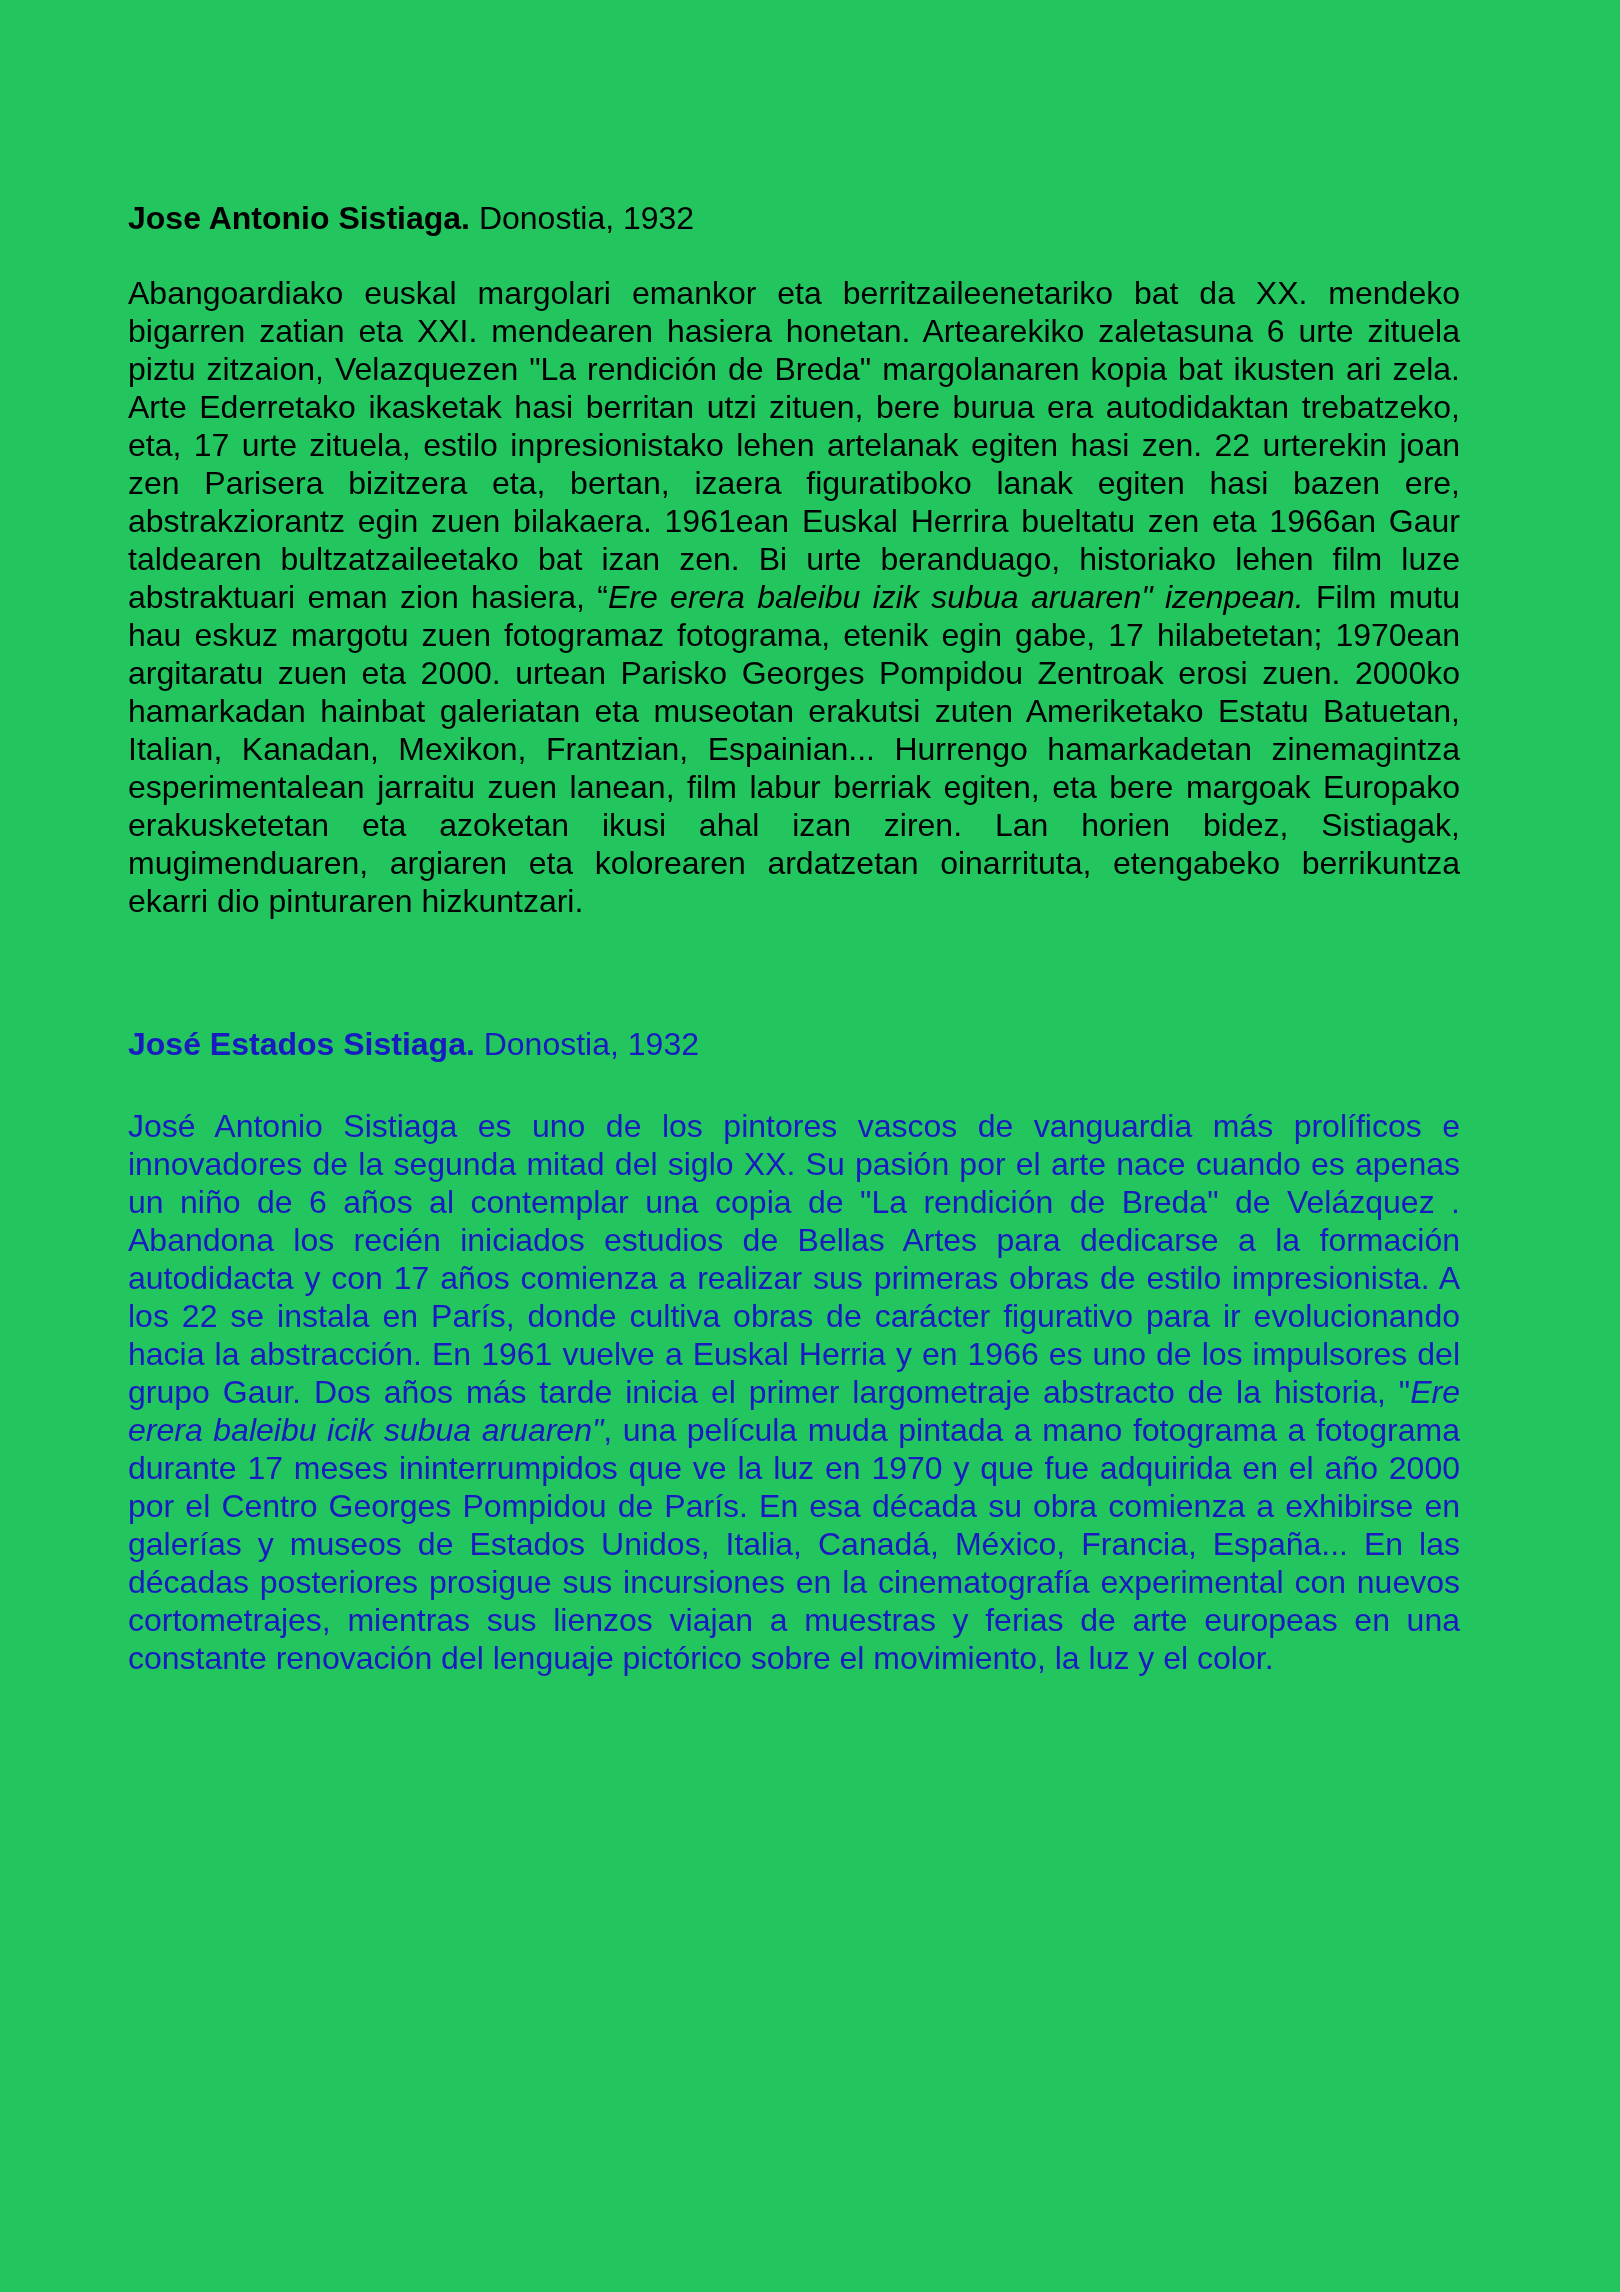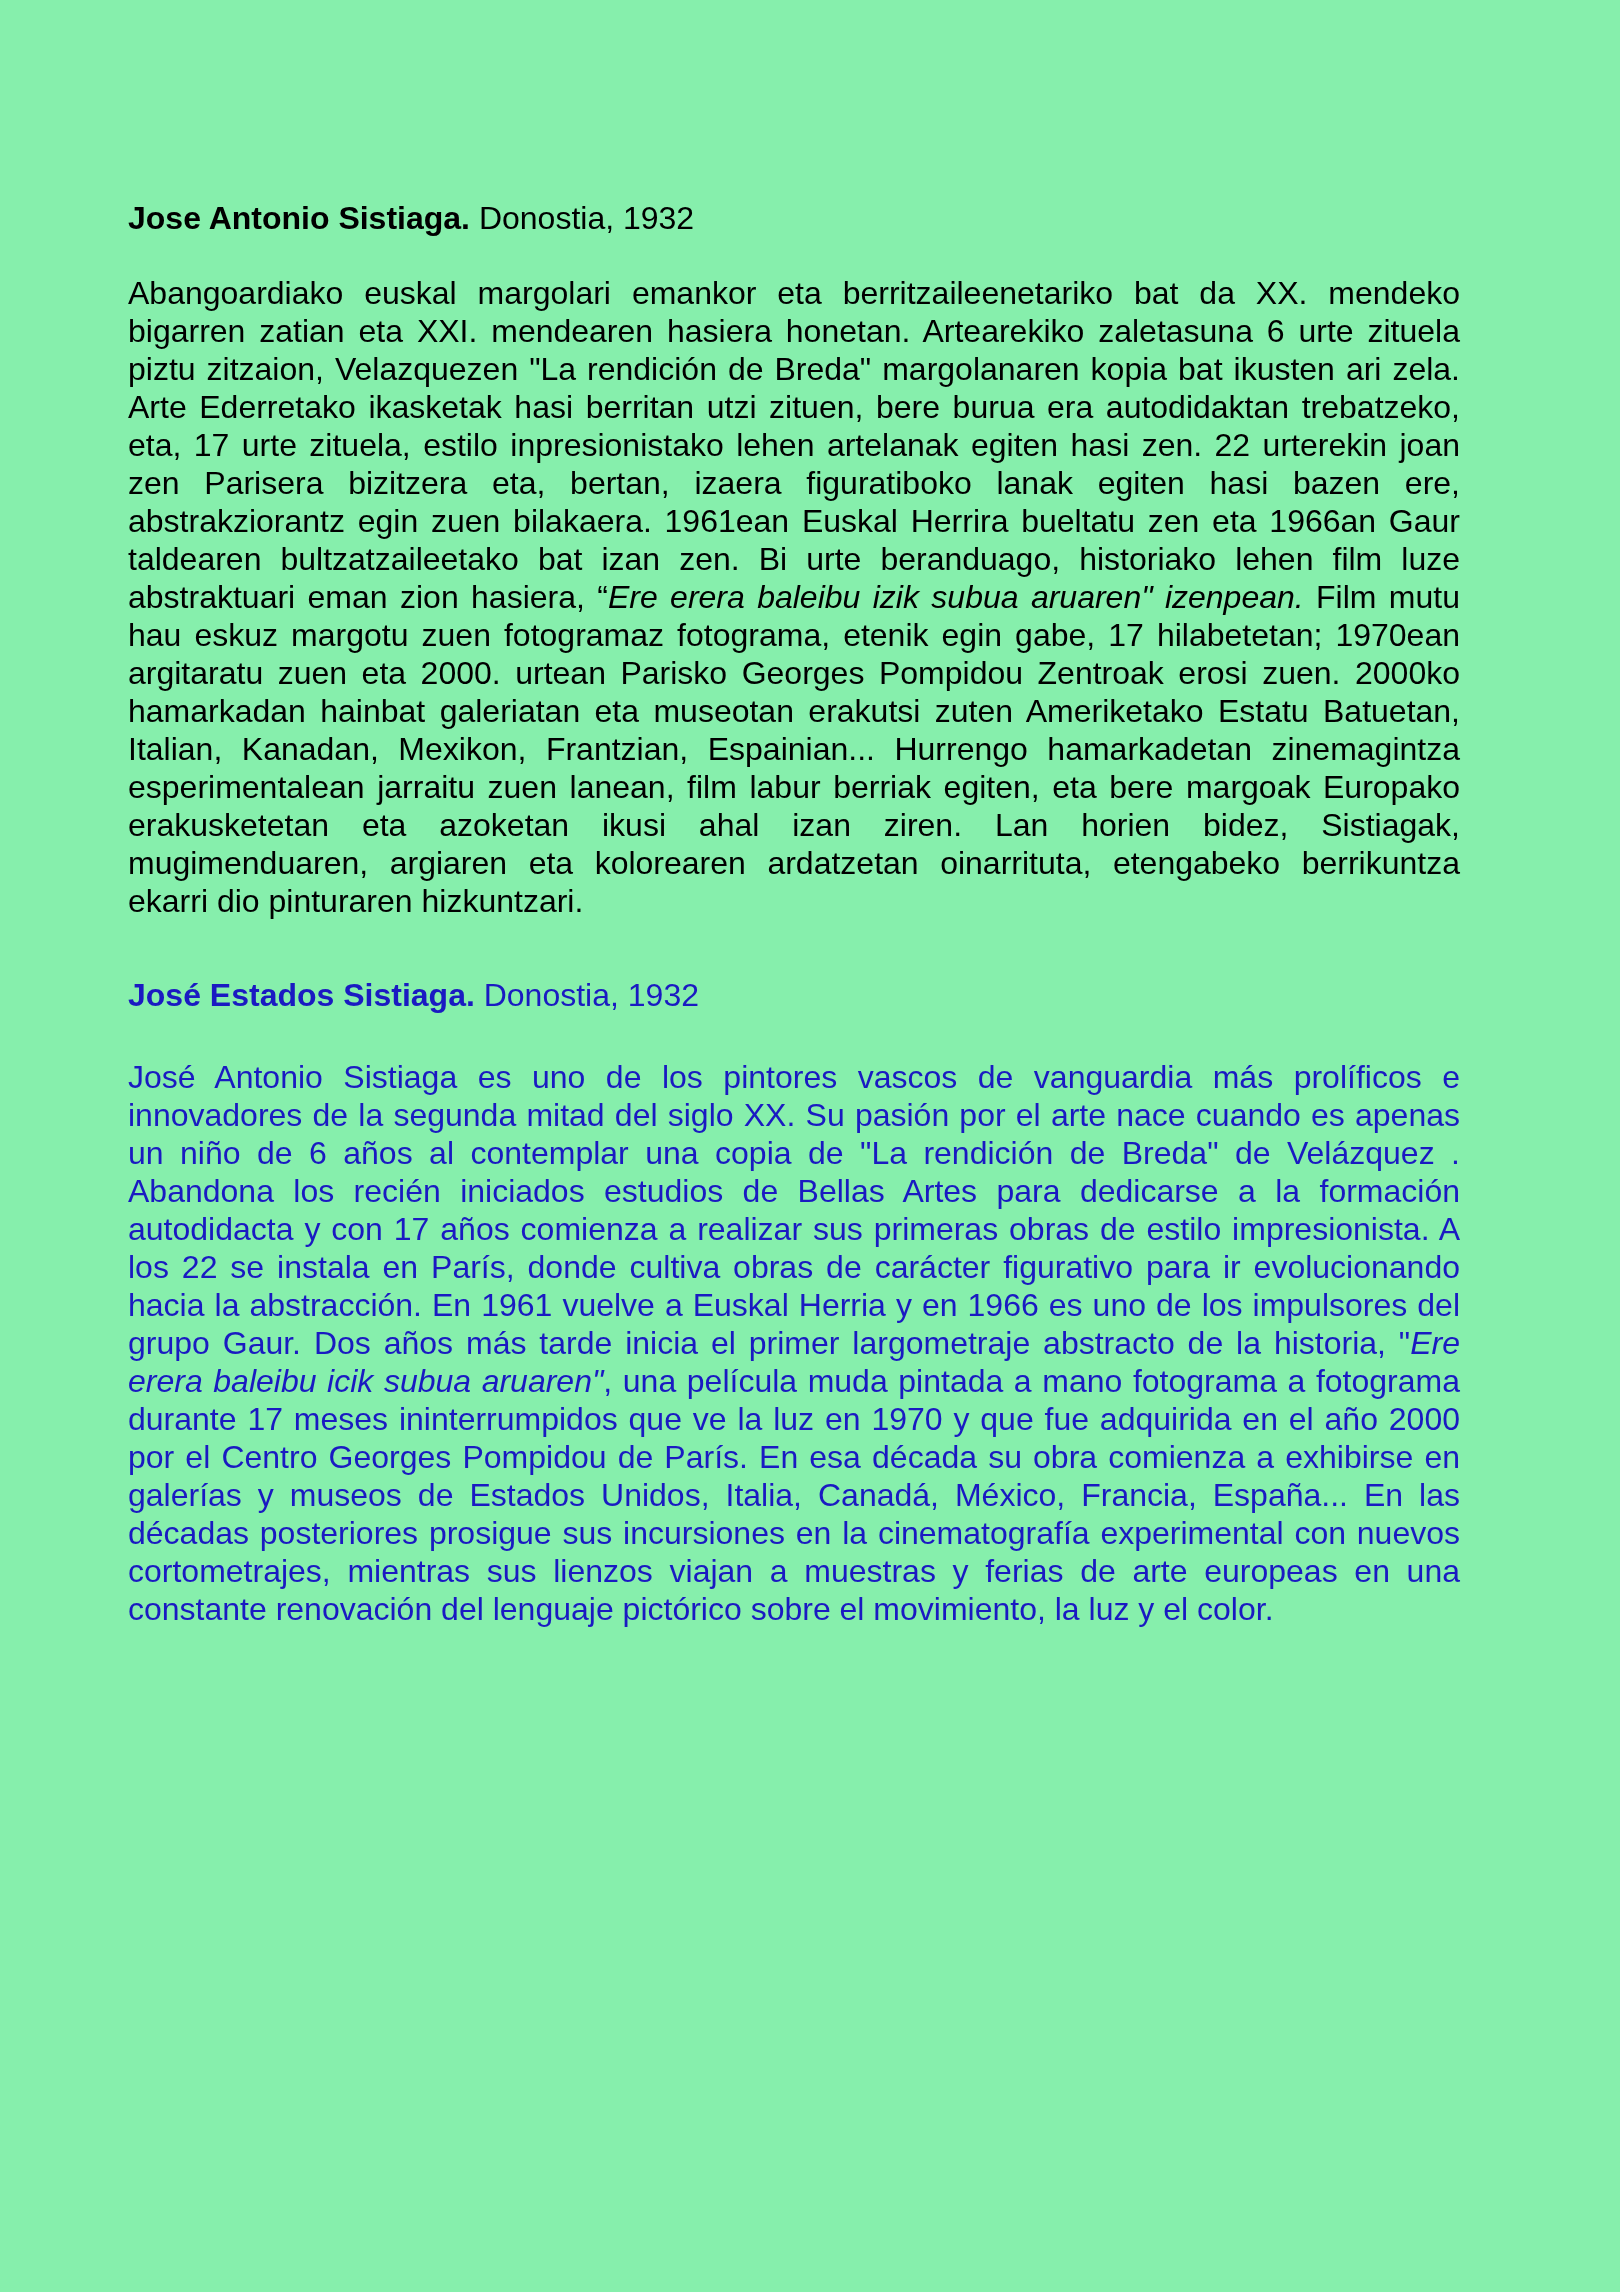--- a/index.html
+++ b/index.html
@@ -4,21 +4,21 @@
 <style>
   html, body {
     margin: 0;
     padding: 0;
     background: #ffffff;
   }
   .page {
     position: relative;
     width: 1620px;
     height: 2293px;
-    background: #86efac;
+    background: #22c55e;
     box-sizing: border-box;
     padding: 199px 160px 0 128px;
     font-family: "Liberation Sans", "DejaVu Sans", sans-serif;
     font-size: 32px;
     line-height: 38px;
     color: #000000;
     overflow: hidden;
   }
   .heading {
     margin: 0 0 37px 0;
@@ -26,21 +26,21 @@
   }
   .heading .name {
     font-weight: bold;
   }
   .para {
     margin: 0;
     text-align: justify;
     text-justify: inter-word;
   }
   .para-basque {
-    margin-bottom: 56px;
+    margin-bottom: 105px;
   }
   .heading-spanish {
     margin-bottom: 44px;
   }
   .italic {
     font-style: italic;
   }
 </style>
 </head>
 <body>

